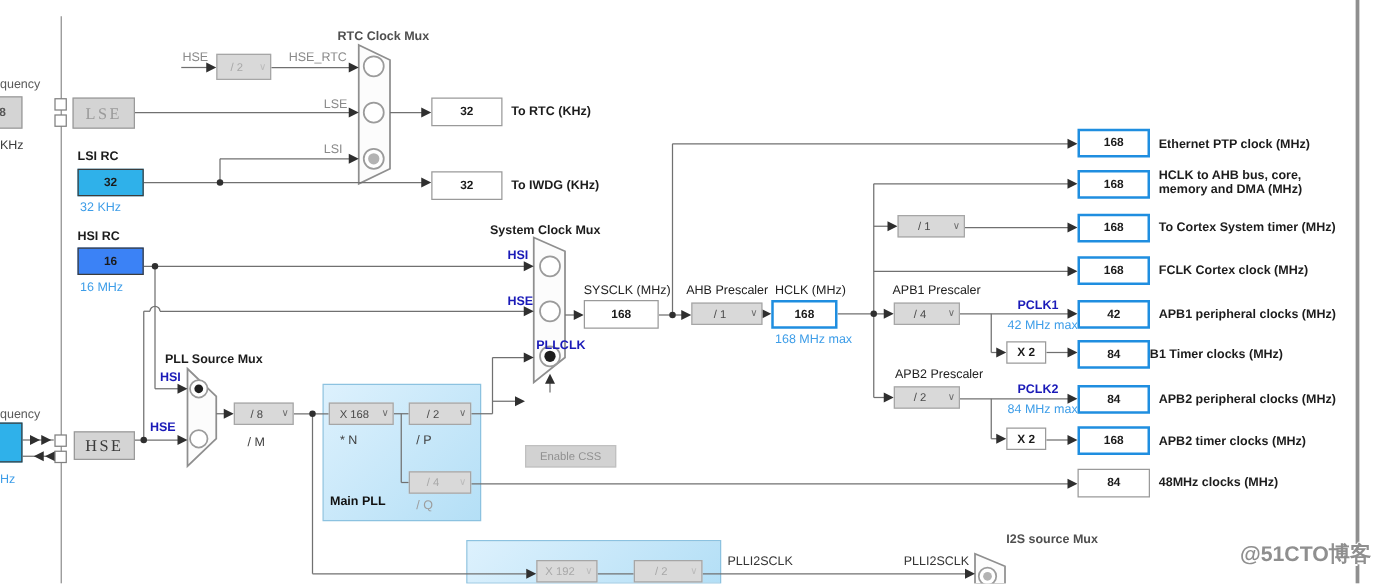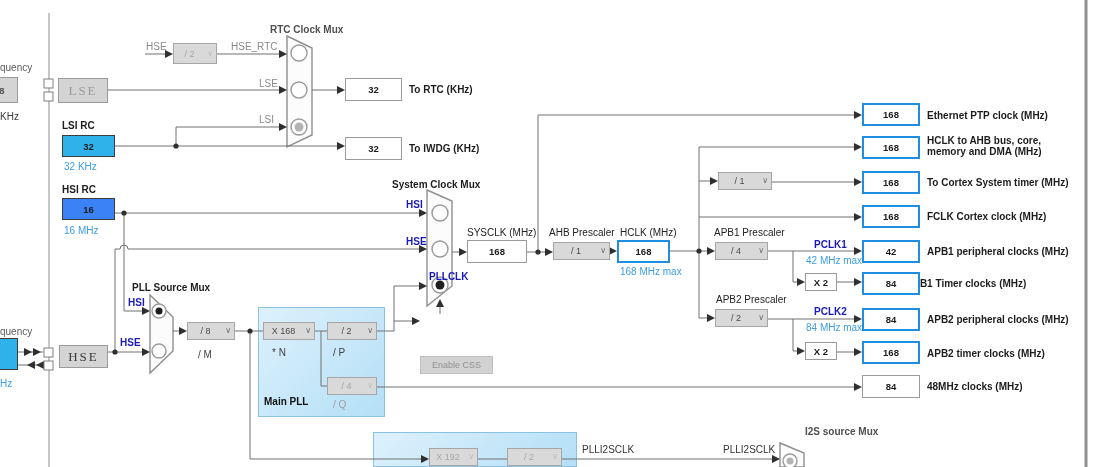--- a/index.html
+++ b/index.html
@@ -26,20 +26,21 @@
       box-sizing:border-box;z-index:3;}
   .wm-csdn{position:absolute;left:856px;top:438px;font-size:15px;color:#dadada;
       letter-spacing:.5px;z-index:4;}
   .wm-cto{position:absolute;left:992px;top:432px;font-size:17px;font-weight:bold;color:#8f8f8f;
       text-shadow:-1px 0 #fff,1px 0 #fff,0 -1px #fff,0 1px #fff;z-index:5;}
 </style>
 </head>
 <body>
 
 <div id="diagram">
+  <div class="wm-cto">@51CTO博客</div>
 <div class="block" style="left: 258px; top: 307px; width: 127px; height: 110px;"></div>
     <div class="block" style="left: 373px; top: 432px; width: 204px; height: 35px;"></div>
     <svg width="1110" height="467" style="z-index: 1;">
       <line x1="49" y1="13" x2="49" y2="467" stroke="#8f8f8f" stroke-width="1"></line>
       <line x1="1086" y1="0" x2="1086" y2="467" stroke="#8f8f8f" stroke-width="3"></line>
       <polygon points="287,36 312,48 312,135 287,147" fill="#fcfcfc" stroke="#8f8f8f" stroke-width="1.4"></polygon>
       <polygon points="427,190 452,201 452,286 427,306" fill="#fcfcfc" stroke="#8f8f8f" stroke-width="1.4"></polygon>
       <polygon points="150,295 173,317 173,351 150,373" fill="#fcfcfc" stroke="#8f8f8f" stroke-width="1.4"></polygon>
       <polygon points="780,443 804,453 804,467 780,467" fill="#fcfcfc" stroke="#8f8f8f" stroke-width="1.4"></polygon>
       <line x1="145" y1="54" x2="166" y2="54" stroke="#707070" stroke-width="1"></line>

